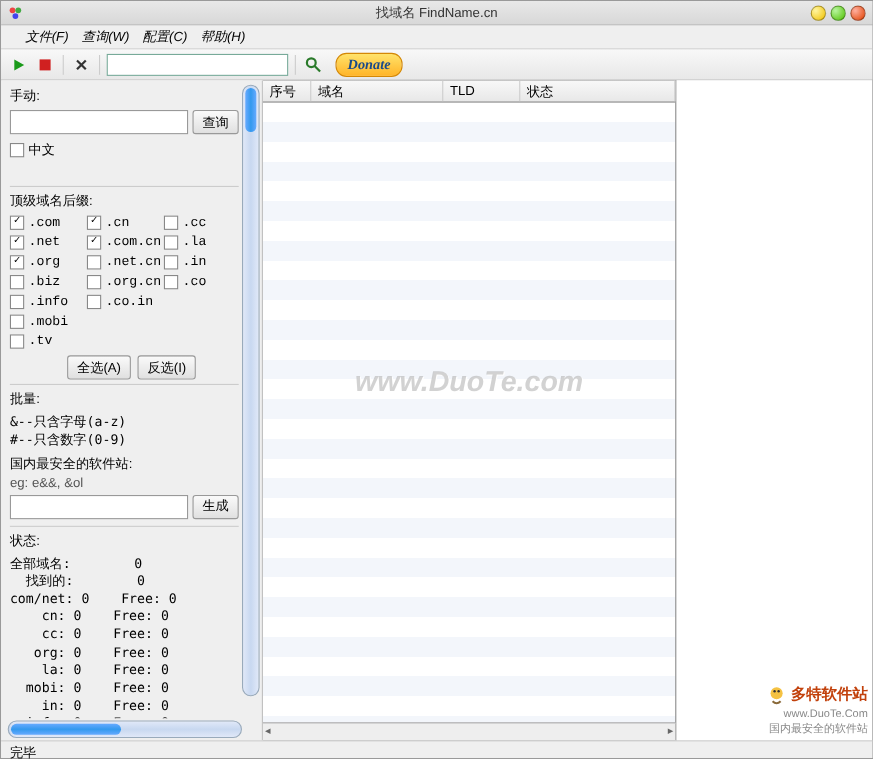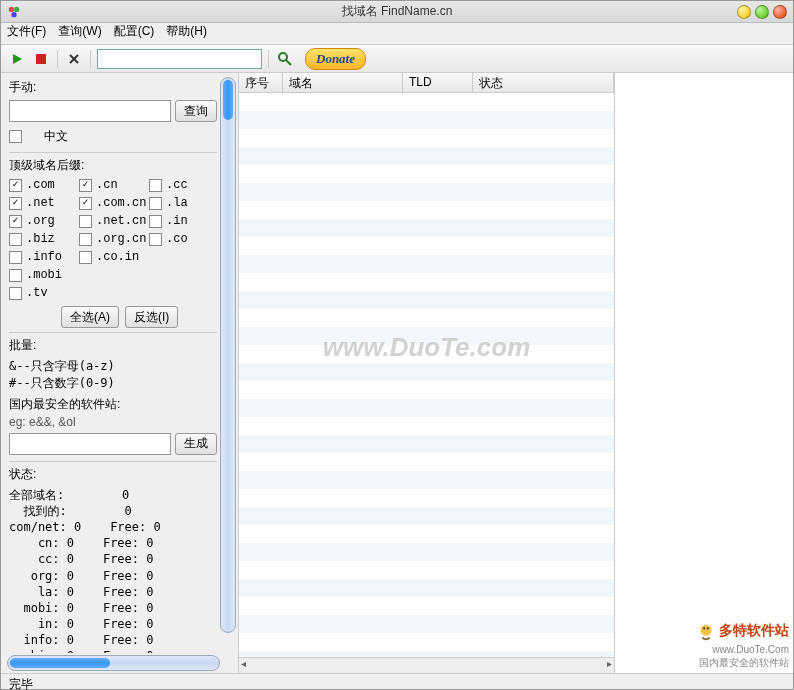--- a/index.html
+++ b/index.html
@@ -6,41 +6,41 @@
 body { font-family: "Microsoft YaHei", SimSun, Arial, sans-serif; font-size: 12px; background: #f5f5f5; width: 794px; height: 690px; overflow: hidden; position: relative; }
 .window { width: 794px; height: 690px; background: #efefef; border: 1px solid #999; display: flex; flex-direction: column; }
 .titlebar { height: 22px; background: linear-gradient(#e8e8e8, #d8d8d8); display: flex; align-items: center; justify-content: center; position: relative; border-bottom: 1px solid #bbb; }
 .titlebar-icon { position: absolute; left: 6px; width: 14px; height: 14px; }
 .titlebar-title { font-size: 12px; color: #333; }
 .winbtns { position: absolute; right: 6px; display: flex; gap: 4px; }
 .winbtn { width: 14px; height: 14px; border-radius: 50%; border: 1px solid rgba(0,0,0,0.3); }
 .winbtn.min { background: radial-gradient(circle at 30% 30%, #fff5a0, #f0c000); }
 .winbtn.max { background: radial-gradient(circle at 30% 30%, #b8f5a0, #50c000); }
 .winbtn.close { background: radial-gradient(circle at 30% 30%, #ffb0a0, #e04000); }
-.menubar { height: 22px; background: #efefef; display: flex; align-items: flex-start; padding: 0 6px; gap: 12px; border-bottom: 1px solid #ccc; }
+.menubar { height: 22px; background: #efefef; display: flex; align-items: center; padding: 0 22px; gap: 12px; border-bottom: 1px solid #ccc; font-style: italic; }
 .menuitem { font-size: 12px; cursor: default; }
 .toolbar { height: 28px; background: linear-gradient(#f8f8f8,#e8e8e8); display: flex; align-items: center; padding: 0 6px; gap: 4px; border-bottom: 1px solid #ccc; }
 .tbtn { width: 20px; height: 20px; display: flex; align-items: center; justify-content: center; border: 1px solid transparent; border-radius: 2px; cursor: pointer; }
 .play-icon svg, .stop-icon svg, .x-icon svg { width: 12px; height: 12px; }
 .tsep { width: 1px; height: 18px; background: #ccc; margin: 0 2px; }
 .tinput { flex: 0 0 160px; height: 20px; border: 1px solid #7a9; background: #fff; padding: 0 4px; font-size: 12px; }
 .tsearch { width: 20px; height: 20px; display:flex; align-items:center; justify-content:center; cursor:pointer; }
 .donate { background: linear-gradient(#ffe36b,#ffb428); border: 1px solid #d48806; border-radius: 10px; padding: 2px 10px; font-weight: bold; font-style: italic; color: #1a4a8a; font-family: Georgia, serif; cursor: pointer; margin-left: 6px; font-size: 13px; }
 .body { flex: 1; display: flex; overflow: hidden; }
 .leftpanel { width: 238px; background: #efefef; border-right: 1px solid #ccc; display: flex; flex-direction: column; overflow: hidden; position: relative; }
 .leftscroll { flex: 1; overflow: hidden; padding: 6px 4px 6px 8px; position: relative; }
 .vscrollbar { position: absolute; right: 2px; top: 4px; bottom: 20px; width: 16px; background: linear-gradient(to right,#e0e8f8,#c8d8f0,#e0e8f8); border: 1px solid #9ab; border-radius: 8px; }
 .vthumb { position: absolute; left: 2px; right: 2px; top: 2px; height: 40px; background: linear-gradient(to right,#6af,#39e,#6af); border-radius: 6px; }
 .hscrollbar { height: 16px; margin: 2px 18px 2px 6px; background: linear-gradient(#e0e8f8,#c8d8f0,#e0e8f8); border: 1px solid #9ab; border-radius: 8px; position: relative; }
 .hthumb { position: absolute; top: 2px; bottom: 2px; left: 2px; width: 100px; background: linear-gradient(#6af,#39e,#6af); border-radius: 6px; }
 .section-label { font-size: 12px; margin-bottom: 4px; }
 .manual-row { display: flex; gap: 4px; margin-bottom: 6px; }
 .txtinput { flex: 1; height: 22px; border: 1px solid #999; background: #fff; padding: 0 4px; font-size: 12px; min-width: 0; }
 .btn { height: 22px; padding: 0 8px; border: 1px solid #999; background: linear-gradient(#fafafa,#e0e0e0); border-radius: 3px; font-size: 12px; cursor: pointer; white-space: nowrap; }
-.cbrow { display: flex; align-items: center; gap: 22px; margin: 4px 0 7px; }
+.cbrow { display: flex; align-items: center; gap: 4px; margin: 4px 0 24px; }
 .cb { width: 13px; height: 13px; border: 1px solid #888; background: #fff; display: inline-flex; align-items: center; justify-content: center; cursor: pointer; flex-shrink: 0; }
 .cb.checked::after { content: "✓"; font-size: 10px; line-height: 10px; color: #000; }
 .hr { border: none; border-top: 1px solid #ccc; margin: 4px 0; }
 .tld-grid { display: grid; grid-template-columns: repeat(3, 1fr); gap: 4px 2px; margin-top: 4px; font-family: "Courier New", monospace; }
 .tldcell { display: flex; align-items: center; gap: 4px; white-space: nowrap; }
 .tld-btns { display: flex; gap: 6px; margin-top: 6px; align-items: center; }
 .tld-btns-pad { width: 46px; }
 .batch-hints { font-family: SimSun, monospace; font-size: 12px; line-height: 1.4; margin: 4px 0; }
 .status-lines { font-family: SimSun, monospace; font-size: 12px; line-height: 1.35; white-space: pre; margin-top: 4px; }
 .centerpanel { flex: 1; background: #404040; border-right: 1px solid #ccc; display: flex; flex-direction: column; position: relative; }

